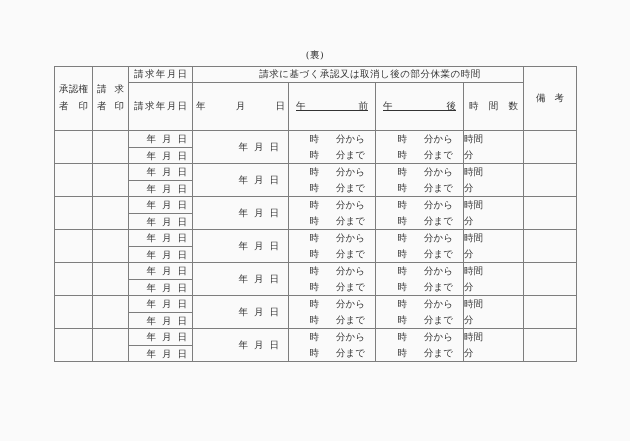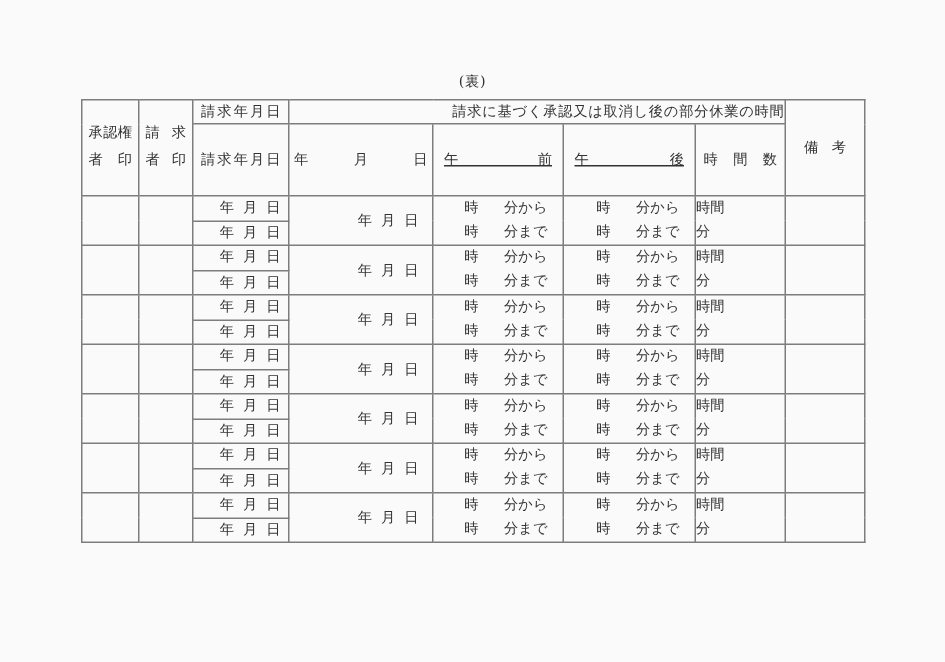--- a/index.html
+++ b/index.html
@@ -17,23 +17,23 @@
     position:absolute; top:66px; left:54px; width:522px;
     border-collapse:collapse; table-layout:fixed;
   }
   td { border:1px solid #7d7d7d; padding:0; vertical-align:middle; overflow:hidden; }
   
   tr.h1 { height:16px; }
   tr.h2 { height:18px; }
   .l1 { height:16px; line-height:16px; }
   .l2 { height:19px; line-height:19px; }
   .jt { text-align:justify; text-align-last:justify; }
-  .hseal div { padding:0 4px; }
+  .hseal div { padding:0 4px;font-family:Liberation Serif, serif; }
   td.h-col3 { padding:0 5px;font-family:Liberation Mono, monospace; }
-  td.h-main { text-align:right; letter-spacing:.5px;padding-left:24px; }
+  td.h-main { text-align:center; letter-spacing:.5px;padding-left:24px; }
   td.h-date { padding:0 3px; }
   td.h-ampm { padding:0 7px;text-decoration:underline; }
   td.h-hours { padding:17px 5px; }
   td.h-rem  { padding:0 12px; }
   
   tr.br { height:16px; }
   .ymd { word-spacing:3px; }
   td.c3 { text-align:right; padding-right:5px; line-height:15px; }
   td.c4 { text-align:right; padding-right:9px; }
   td.time .tl {

